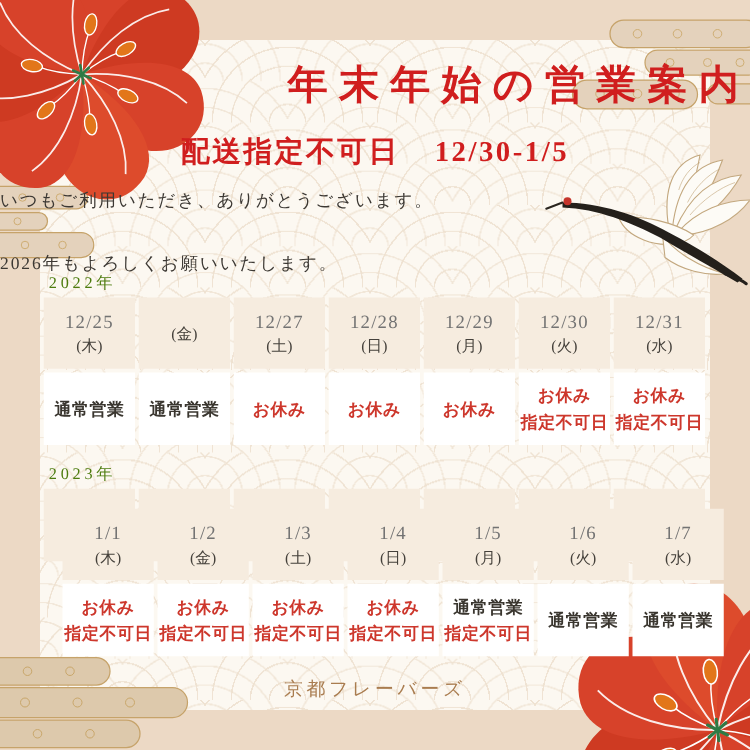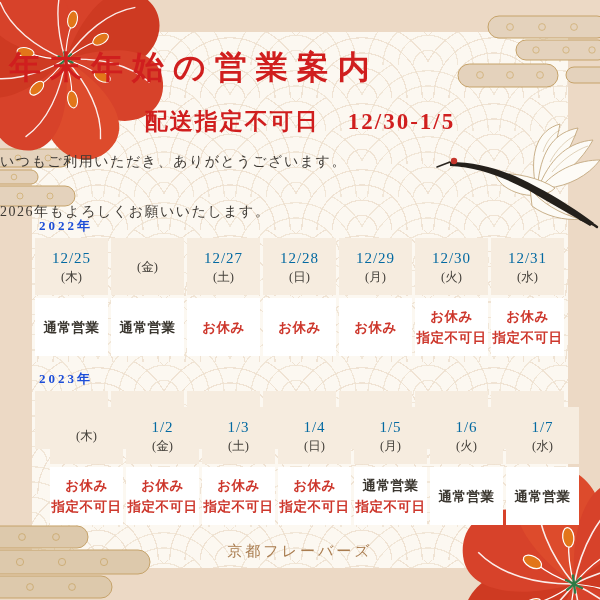--- a/index.html
+++ b/index.html
@@ -18,54 +18,54 @@
     background-color:#fcf8f1;
     background-image:
       repeating-radial-gradient(circle at 50% 100%, rgba(240,228,212,.0) 0 14px, rgba(238,225,208,.9) 14px 15.2px),
       repeating-radial-gradient(circle at 50% 100%, rgba(240,228,212,.0) 0 14px, rgba(238,225,208,.75) 14px 15.2px);
     background-size:132px 66px,132px 66px;
     background-position:0 0,66px 33px;
   }
   .content{position:absolute;inset:0;}
   .page-title{
     position:absolute;top:46px;left:0;width:100%;
-    text-align:left;font-size:32px;font-weight:600;
+    text-align:right;font-size:32px;font-weight:600;
     color:#d01e1e;letter-spacing:9px;text-indent:9px;margin:0;
   }
   .subtitle{
     position:absolute;top:106px;left:0;width:100%;
     text-align:center;font-size:23px;font-weight:700;
     color:#d01e1e;letter-spacing:2px;
   }
   .subtitle .gap{display:inline-block;width:28px;}
   .intro{
     position:absolute;top:149px;left:0;width:100%;
     font-size:14px;color:#3c3833;
     letter-spacing:1.5px;line-height:25px;margin:0;
   }
   .year-label{
     position:absolute;left:39px;
-    font-size:13px;color:#1d4ed8;letter-spacing:3px;font-weight:bold;
+    font-size:13px;color:#4d7c0f;letter-spacing:3px;
   }
   .year-1{top:217px;}
   .year-2{top:370px;}
   .tbl{position:absolute;}
   .tbl-1{left:35px;top:238px;}
   .tbl-2-wrap{left:35px;top:391px;width:545px;height:140px;position:absolute;}
   .ghost-row{position:absolute;left:0;top:0;display:flex;gap:3px;}
   .ghost-cell{width:73px;height:58px;background:#f6ecdf;}
   .tbl-2{position:absolute;left:15px;top:16px;}
   .row{display:flex;gap:3px;}
   .date-row{margin-bottom:3px;}
   .cell{width:73px;box-sizing:border-box;text-align:center;}
   .date-cell{
     height:57px;background:#f6ecdf;
     display:flex;flex-direction:column;justify-content:center;
   }
-  .date{font-size:15px;color:#0369a1;letter-spacing:1px;line-height:20px;}
+  .date{font-size:15px;color:#737373;letter-spacing:1px;line-height:20px;}
   .dow{font-size:12.5px;color:#45413b;line-height:18px;}
   .status-cell{
     height:58px;background:#ffffff;
     display:flex;flex-direction:column;justify-content:center;
   }
   .sline{font-size:13.5px;font-weight:600;color:#3a362f;line-height:21px;letter-spacing:.5px;}
   .sline.red{color:#cd372c;}
   .shop-footer{
     position:absolute;top:542px;left:0;width:100%;
     text-align:center;font-size:15px;color:#a97c4f;letter-spacing:3px;
@@ -341,20 +341,21 @@
         <div class="ghost-cell"></div>
         <div class="ghost-cell"></div>
         <div class="ghost-cell"></div>
         <div class="ghost-cell"></div>
         <div class="ghost-cell"></div>
         <div class="ghost-cell"></div>
       </div>
     <div class="tbl tbl-2">
       <div class="row date-row">
           <div class="cell date-cell">
+            <div class="date">1/1</div>
             <div class="dow">(木)</div>
           </div>
           <div class="cell date-cell">
             <div class="date">1/2</div>
             <div class="dow">(金)</div>
           </div>
           <div class="cell date-cell">
             <div class="date">1/3</div>
             <div class="dow">(土)</div>
           </div>

